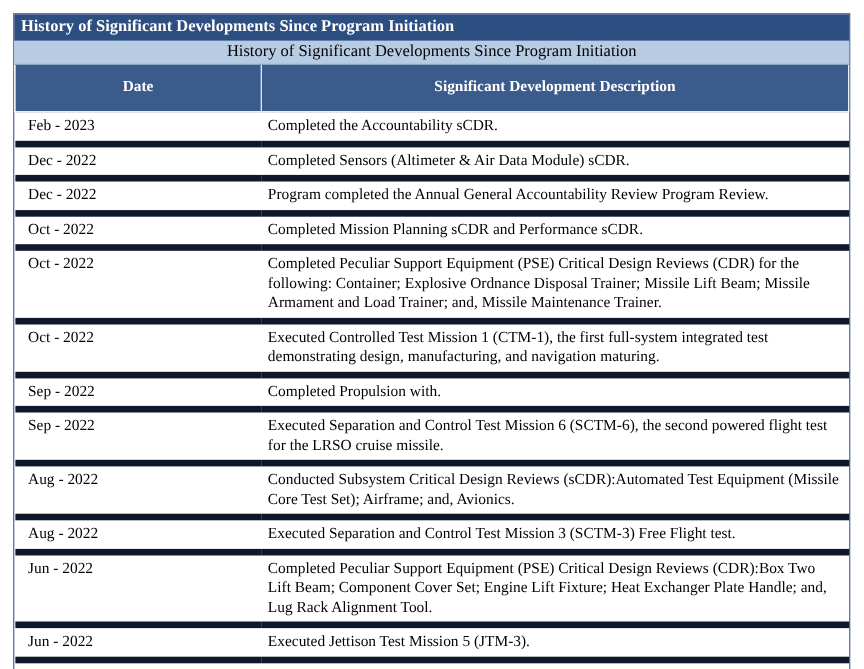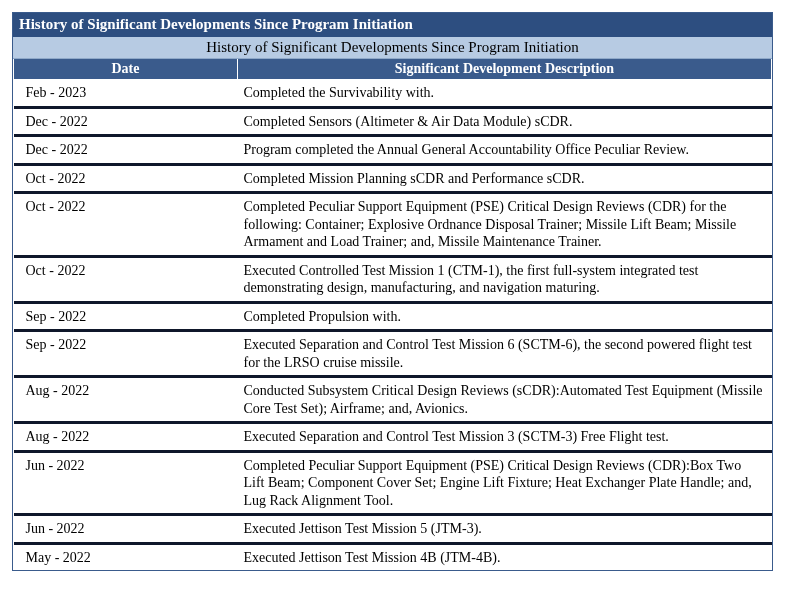--- a/index.html
+++ b/index.html
@@ -38,28 +38,28 @@
     table-layout: fixed;
   }
   table.data col.date-col { width: 224px; }
   table.data col.desc-col { width: auto; }
   table.data thead th {
     background: #3a5b8c;
     color: #fff;
     font-weight: bold;
     text-align: center;
     font-size: 14px;
-    padding: 2px 4px;
+    padding: 13px 4px;
     border: 1px solid #fff;
     border-top: none;
   }
   table.data tbody td {
     padding: 4px 6px 4px 6px;
     vertical-align: top;
-    border-bottom: 3px solid #0f172a;
+    border-bottom: 6px solid #0f172a;
     font-size: 14px;
     line-height: 1.25;
   }
   table.data tbody td.date-cell {
     padding-left: 12px;
     white-space: nowrap;
   }
   table.data tbody tr:last-child td {
     border-bottom: none;
   }
@@ -77,29 +77,29 @@
     </colgroup>
     <thead>
       <tr>
         <th>Date</th>
         <th>Significant Development Description</th>
       </tr>
     </thead>
     <tbody id="rows-body">
         <tr>
           <td class="date-cell">Feb - 2023</td>
-          <td>Completed the Survivability with.</td>
+          <td>Completed the Accountability sCDR.</td>
         </tr>
         <tr>
           <td class="date-cell">Dec - 2022</td>
           <td>Completed Sensors (Altimeter &amp; Air Data Module) sCDR.</td>
         </tr>
         <tr>
           <td class="date-cell">Dec - 2022</td>
-          <td>Program completed the Annual General Accountability Office Peculiar Review.</td>
+          <td>Program completed the Annual General Accountability Review Program Review.</td>
         </tr>
         <tr>
           <td class="date-cell">Oct - 2022</td>
           <td>Completed Mission Planning sCDR and Performance sCDR.</td>
         </tr>
         <tr>
           <td class="date-cell">Oct - 2022</td>
           <td>Completed Peculiar Support Equipment (PSE) Critical Design Reviews (CDR) for the following:  Container; Explosive Ordnance Disposal Trainer; Missile Lift Beam; Missile Armament and Load Trainer; and, Missile Maintenance Trainer.</td>
         </tr>
         <tr>

